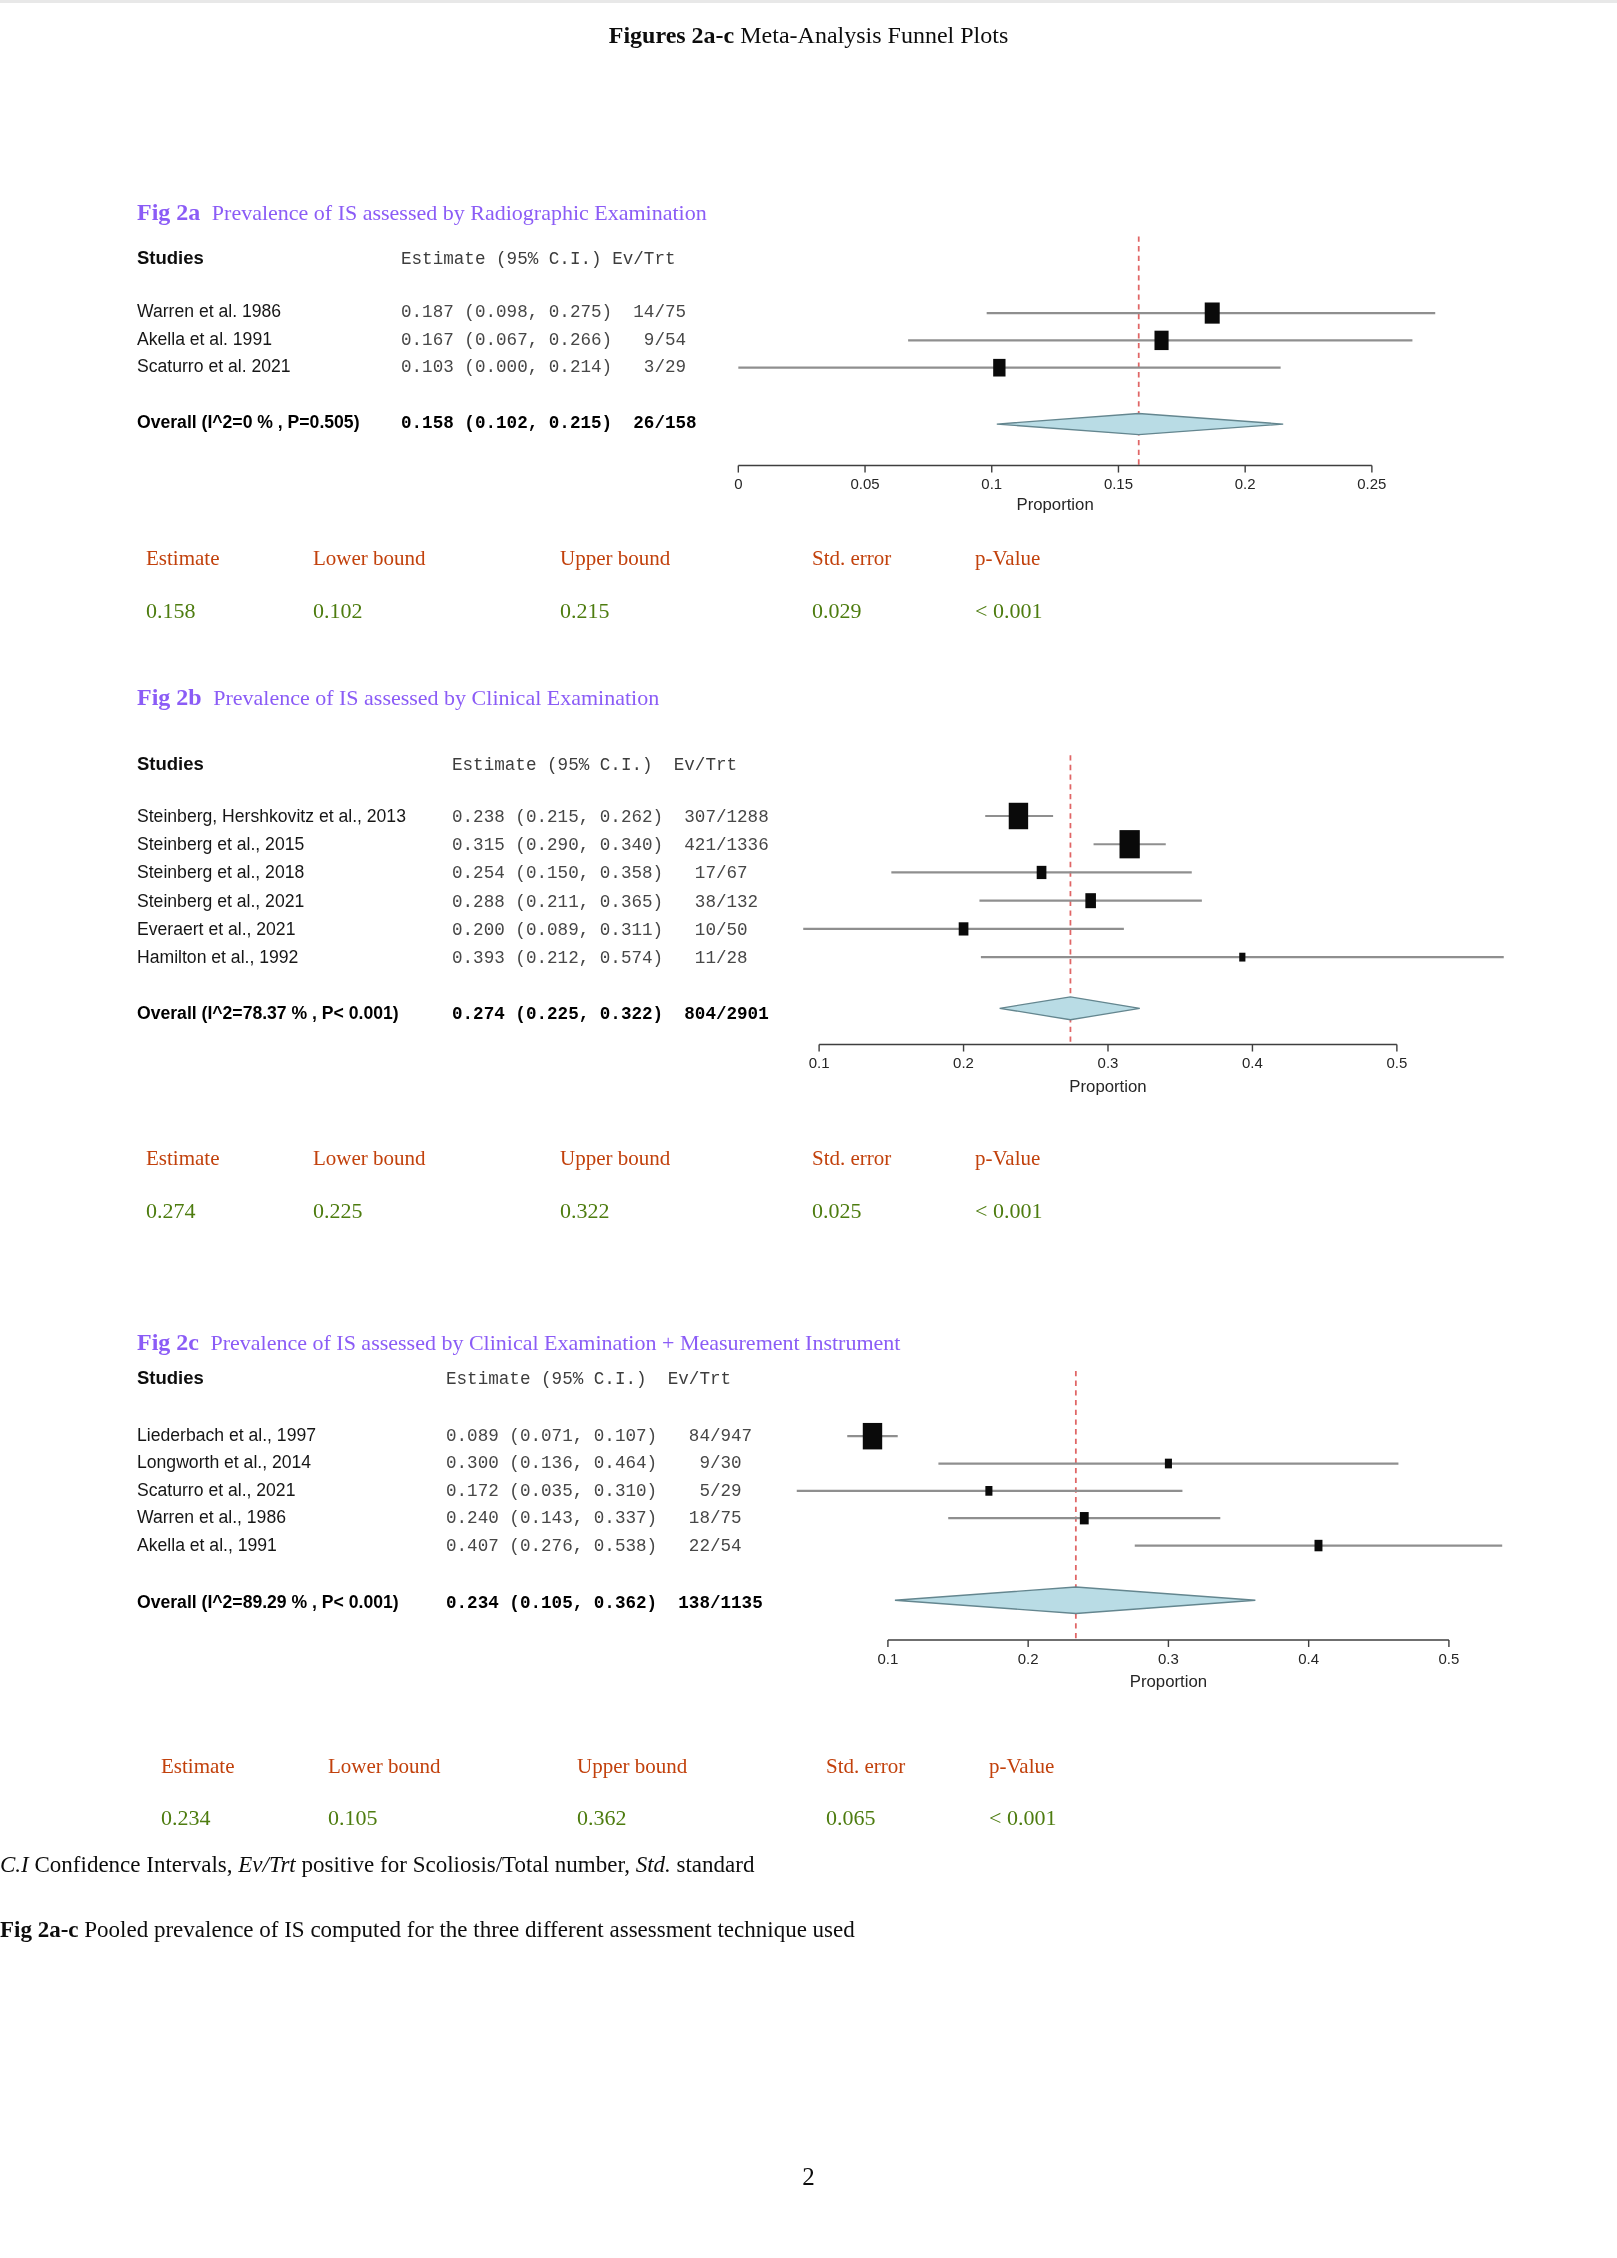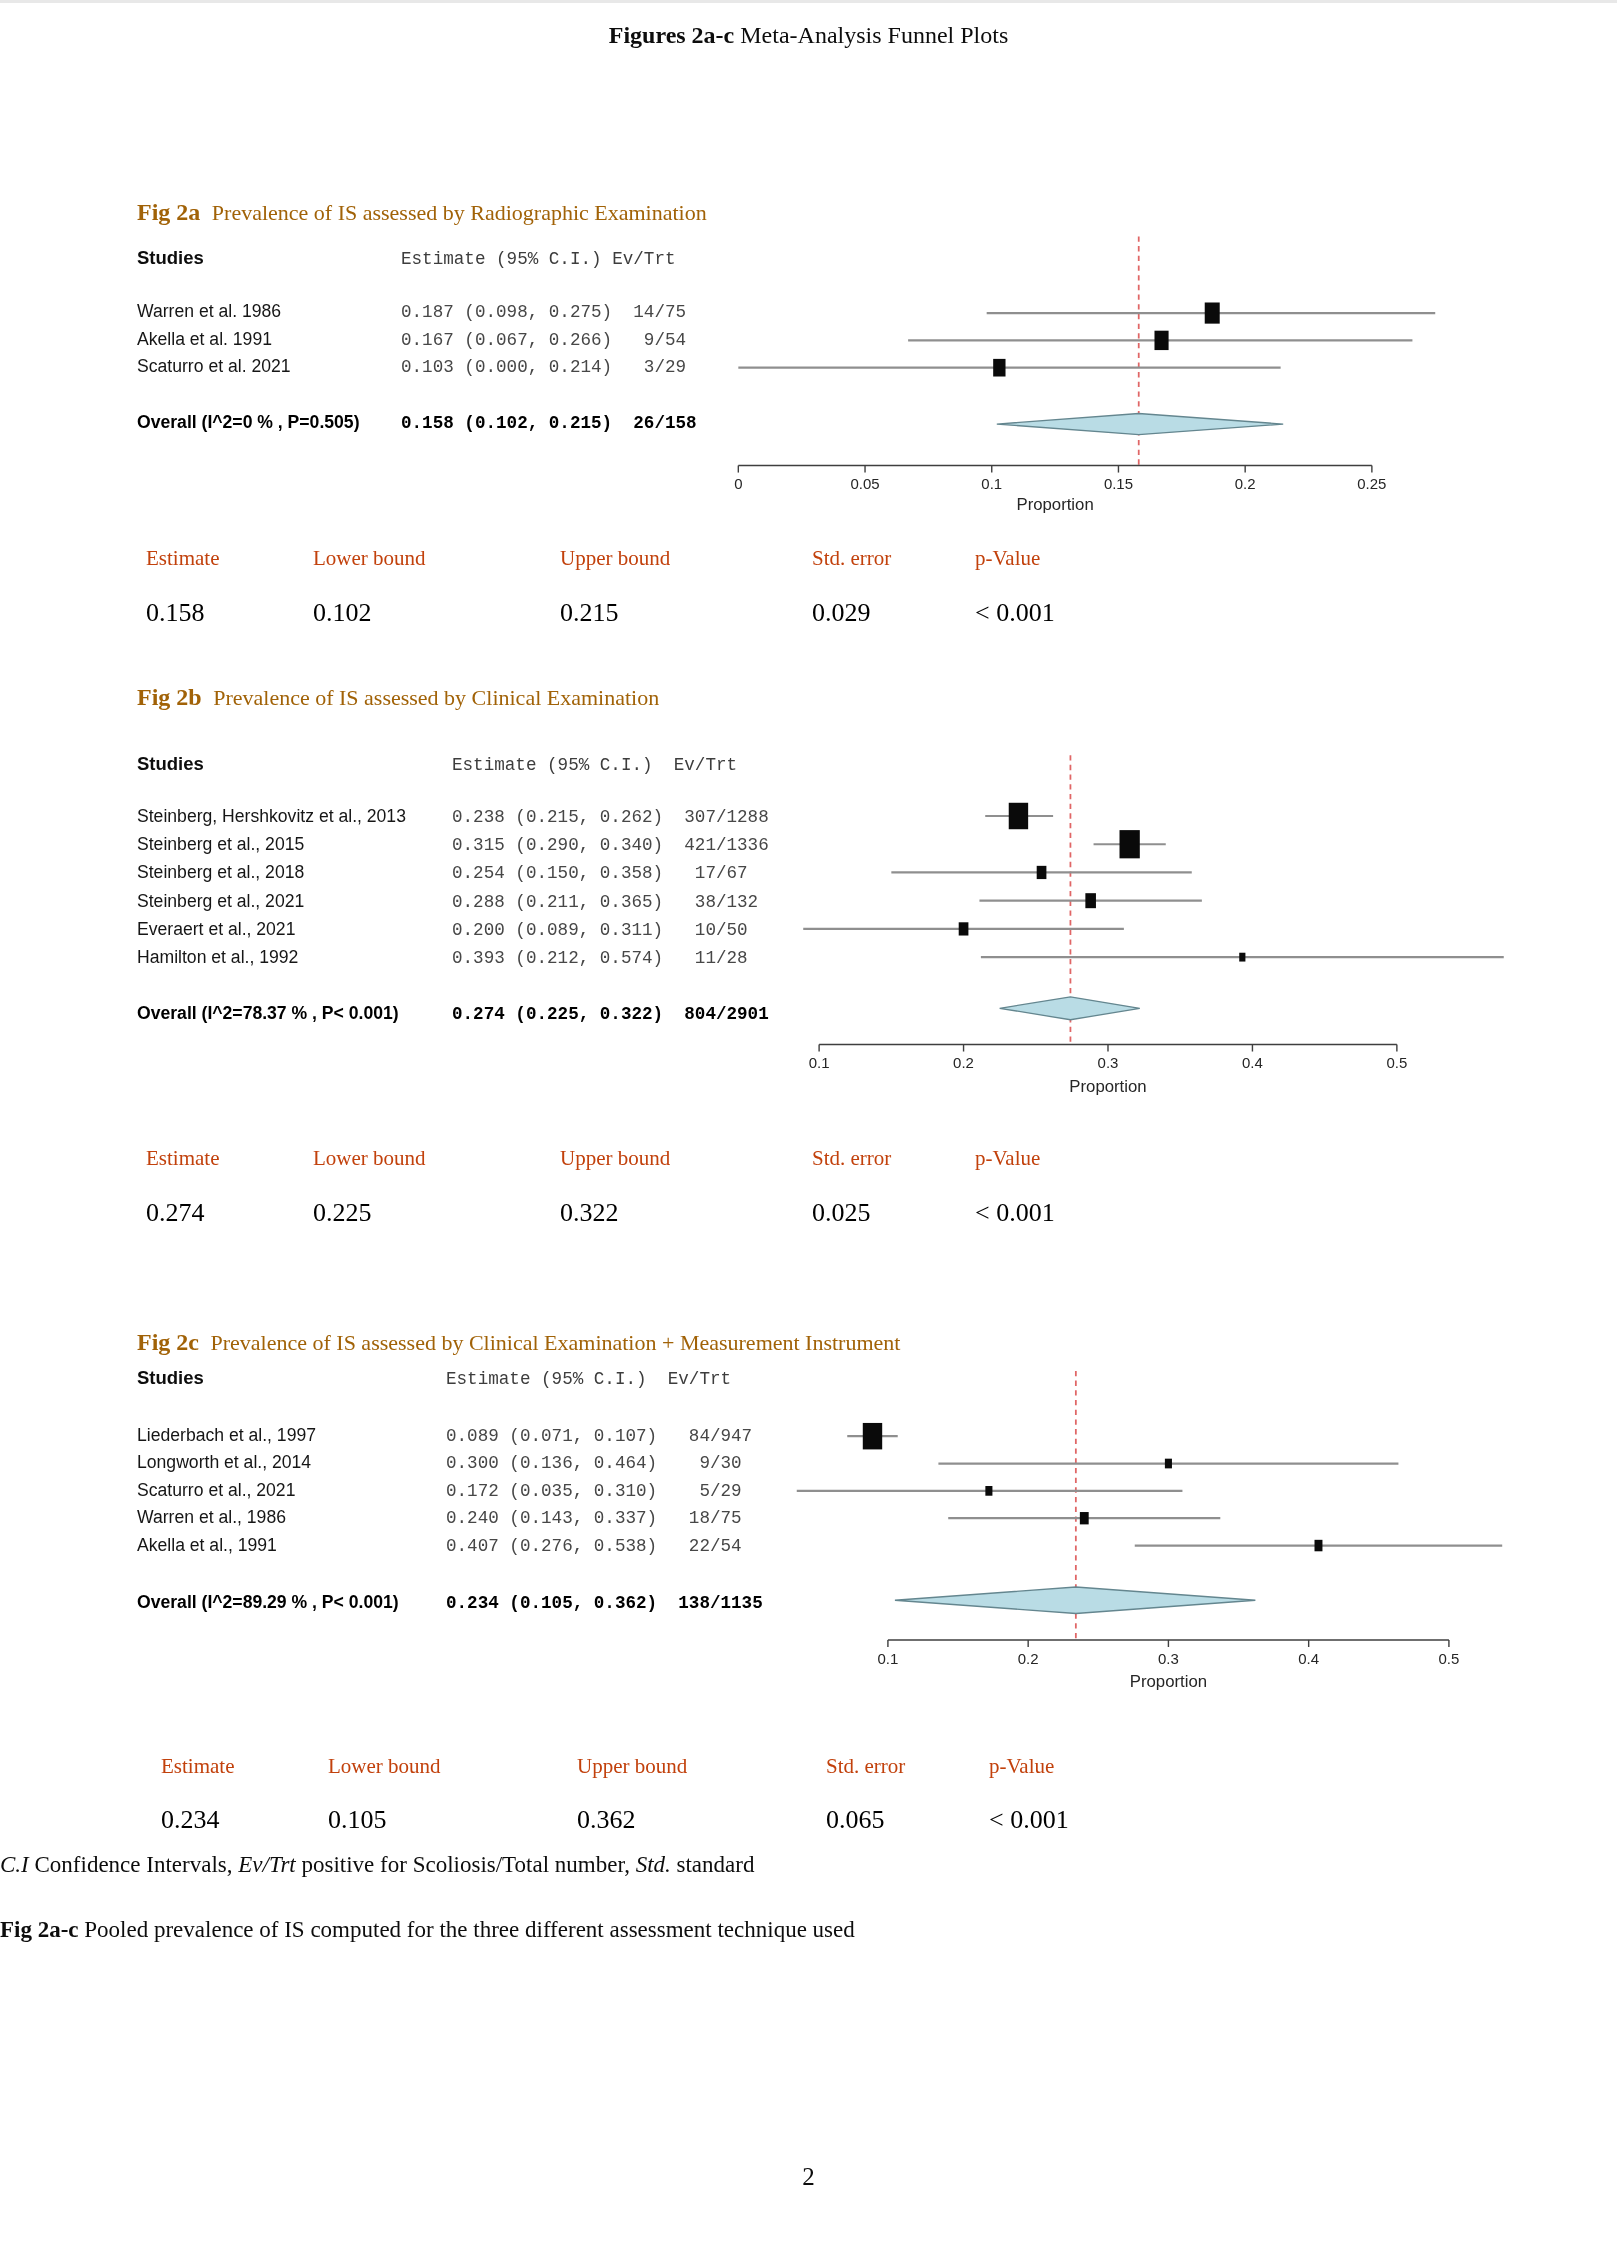--- a/index.html
+++ b/index.html
@@ -1,34 +1,34 @@
 <!DOCTYPE html>
 <html style="font-size:14px"><head>
 <meta charset="utf-8">
 <style>
   html,body{margin:0;padding:0;background:#e8e8e8;}
   .page{position:relative;width:1617px;height:2258px;background:#ffffff;
         font-family:"Liberation Serif",serif;color:#111;overflow:hidden;margin:3px auto;}
   .abs{position:absolute;}
   .doc-title{top:19.4px;left:0;width:100%;text-align:center;font-size:24px;color:#0d0d0d;}
   .b{font-weight:bold;}
-  .fig-heading{font-size:22px;color:#a16207;white-space:nowrap;}
+  .fig-heading{font-size:22px;color:#8b5cf6;white-space:nowrap;}
   .fig-label{font-size:24px;font-weight:bold;}
   .fig-title{margin-left:11.5px;}
   .col-head-studies{font-family:"Liberation Sans",sans-serif;font-weight:bold;font-size:18.5px;color:#0d0d0d;}
   .mono{font-family:"Liberation Mono","DejaVu Sans Mono",monospace;font-size:17.6px;white-space:pre;color:#474747;}
   .mono-head{font-family:"Liberation Mono","DejaVu Sans Mono",monospace;font-size:17.6px;white-space:pre;color:#3d3d3d;}
   .study-row{position:absolute;left:0;top:0;width:100%;height:27px;text-align:right;}
   .study-name{position:absolute;left:137px;top:0;font-family:"Liberation Sans",sans-serif;font-size:17.6px;color:#161616;white-space:nowrap;}
   .figA .mono-val{position:absolute;left:401px;top:0.9px;font-family:Liberation Mono, monospace;}
   .figB .mono-val{position:absolute;left:452px;top:0.9px;}
   .figC .mono-val{position:absolute;left:446px;top:0.9px;}
   .overall-row .study-name,.overall-row .mono-val{font-weight:bold;color:#000;}
   .sum-h{position:absolute;font-size:21px;color:#c2410c;white-space:nowrap;}
-  .sum-v{position:absolute;font-size:26px;color:#000000;white-space:nowrap;}
+  .sum-v{position:absolute;font-size:22px;color:#4d7c0f;white-space:nowrap;}
   .footnote,.caption{left:0;width:100%;text-align:left;font-size:23px;color:#0d0d0d;}
   .pagenum{left:0;width:100%;text-align:center;font-size:25px;color:#0d0d0d;}
   svg.forest{position:absolute;overflow:visible;}
   svg .tick-label{font-family:"Liberation Sans",sans-serif;font-size:17px;fill:#262626;}
   svg .axis-label{font-family:"Liberation Sans",sans-serif;font-size:19px;fill:#262626;}
 </style>
 </head>
 <body>
 
 <div class="page">

